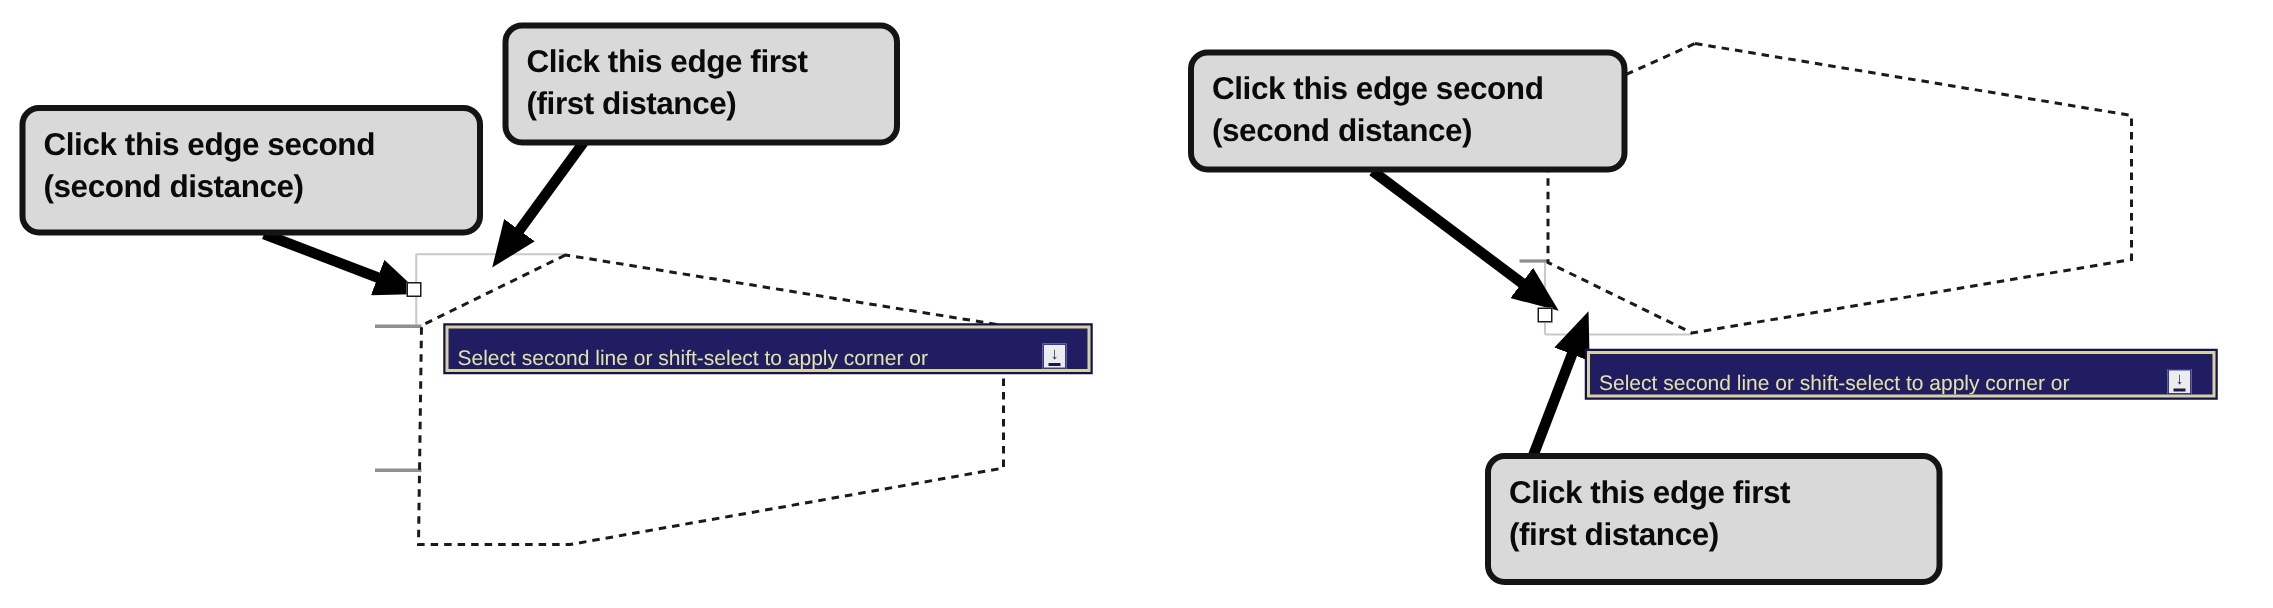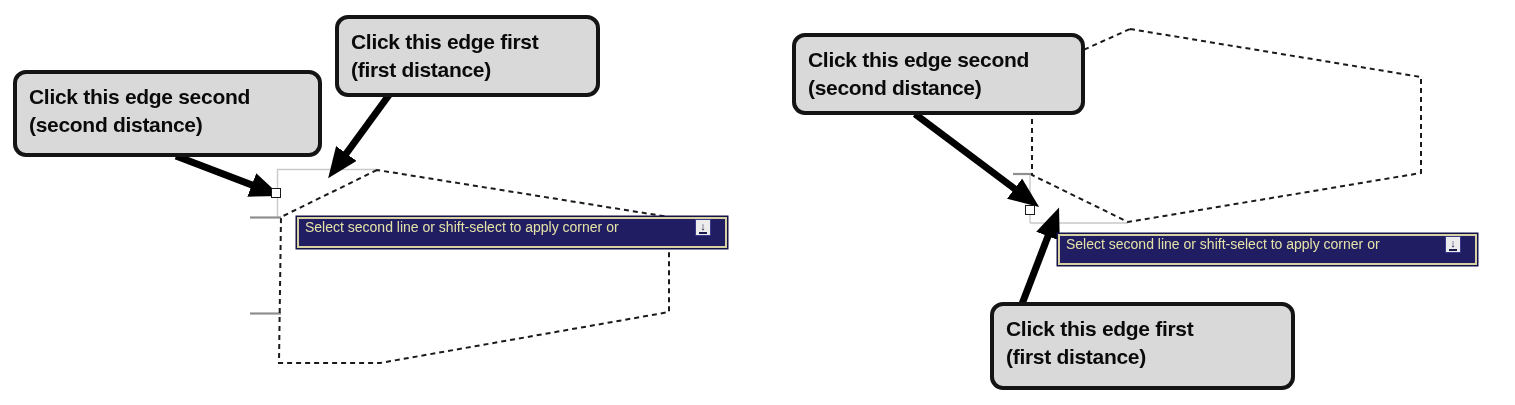--- a/index.html
+++ b/index.html
@@ -27,21 +27,21 @@
     background:var(--callout-background,#d9d9d9);
     border:4px solid var(--callout-border,#141414);
     border-radius:13px;
     padding:9px 12px 6px 12px;
     font-weight:bold;font-size:21px;line-height:28px;color:#0a0a0a;
     letter-spacing:-0.3px;white-space:nowrap;
   }
 
   
   .tooltip{
-    position:absolute;box-sizing:border-box;display:flex;align-items:flex-start;
+    position:absolute;box-sizing:border-box;display:flex;align-items:flex-end;
     background:var(--tooltip-background,#211d62);
     border:2px solid var(--tooltip-border,#d8d2a2);
     box-shadow:0 0 0 1.5px var(--tooltip-outline,#14124a);
     padding:0 8px 0 6px;
     font-size:14px;color:var(--tooltip-text,#e3e2a8);white-space:nowrap;
   }
   .tooltip .tt-text{flex:0 1 auto;overflow:hidden;}
   .key-icon{
     margin-left:auto;margin-right:6px;flex:0 0 auto;
     width:16px;height:17px;background:var(--key-background,#ececec);

